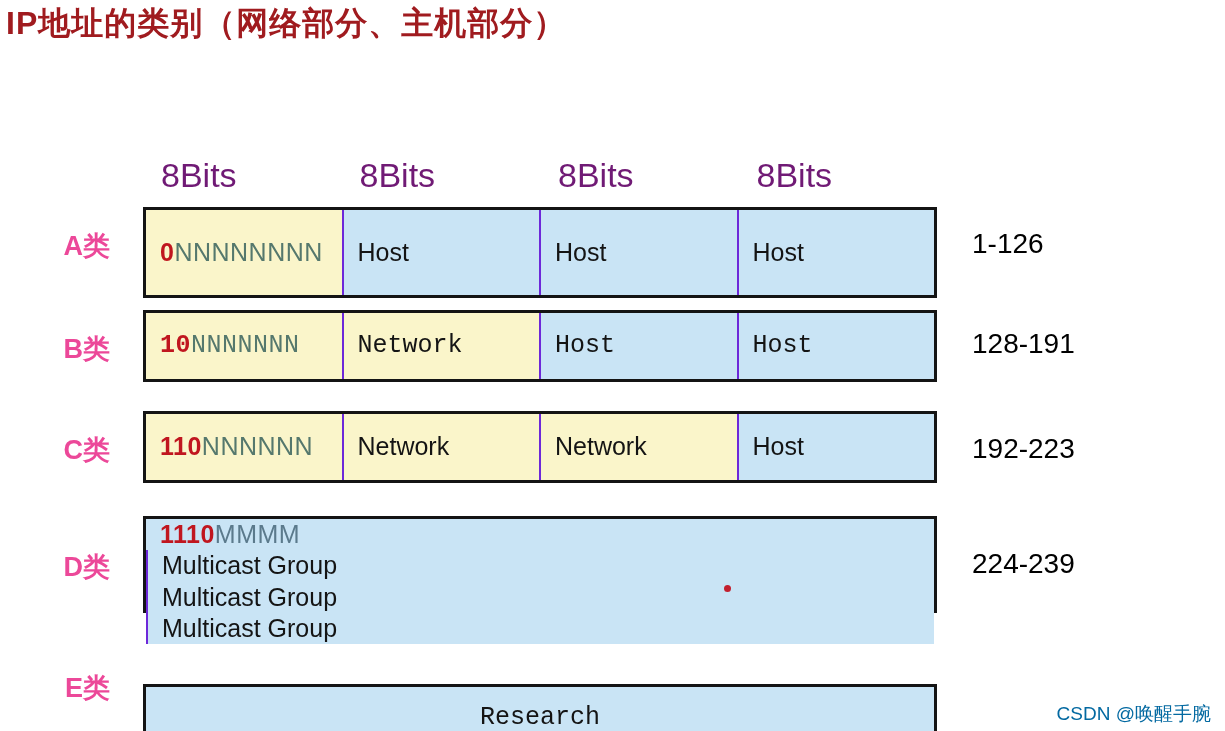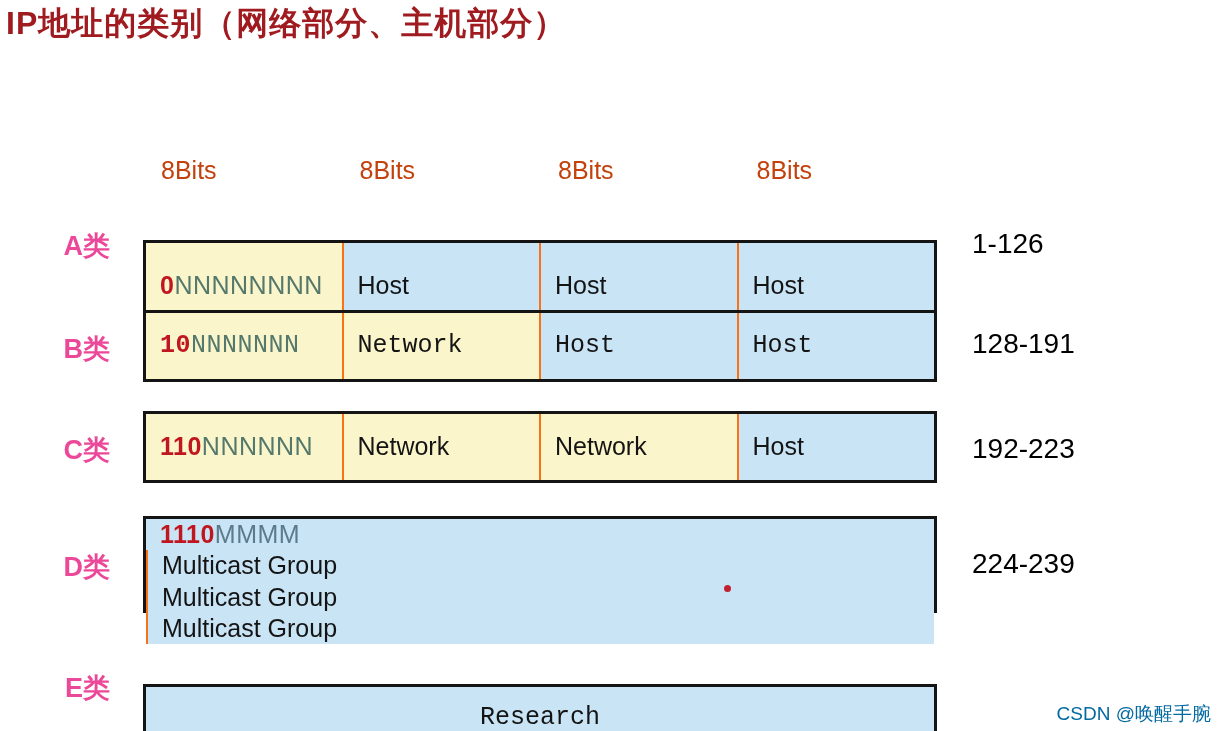--- a/index.html
+++ b/index.html
@@ -10,36 +10,36 @@
   }
   .title {
     position:absolute; left:6px; top:2px;
     font-size:32px; font-weight:bold; color:#A01B1F; letter-spacing:1px;
     white-space:nowrap;
   }
   .bits-header {
     position:absolute; top:156px; left:143px; width:794px; display:flex;
   }
   .bits-header .bit-label {
-    flex:1; font-size:25px; color:#c2410c; padding-left:18px; box-sizing:border-box;
+    flex:1; font-size:34px; color:#701a75; padding-left:18px; box-sizing:border-box;
   }
   .row {
     position:absolute; left:143px; width:794px; display:flex;
     border:3px solid #141414; box-sizing:border-box; background:#ffffff;
   }
-  .row-a { top:207px; height:91px;margin-top:33px; }
+  .row-a { top:207px; height:91px; }
   .row-b { top:310px; height:72px;font-family:Liberation Mono, monospace; }
   .row-c { top:411px; height:72px;text-align:right; }
   .row-d { top:516px; height:97px;flex-direction:column; }
   .row-e { top:684px; height:67px;font-family:Liberation Mono, monospace; }
   .cell {
     flex:1; display:flex; align-items:center;
     padding-left:14px; box-sizing:border-box;
     font-size:25px; color:#141414; line-height:1.25;
-    border-left:2px solid #f97316;
+    border-left:2px solid #6d28d9;
   }
   .cell:first-child { border-left:none; }
   .cell.yellow { background:#FAF5CA; }
   .cell.blue   { background:#C9E4F5; }
   .cell.center { justify-content:center; padding-left:0; }
   .octet { font-size:25px; letter-spacing:0.5px; white-space:nowrap; }
   .octet .fixed { color:#C0161F; font-weight:bold; }
   .octet .var-n { color:#55786D; }
   .octet .var-m { color:#5B7A8C; }
   .row-label {

